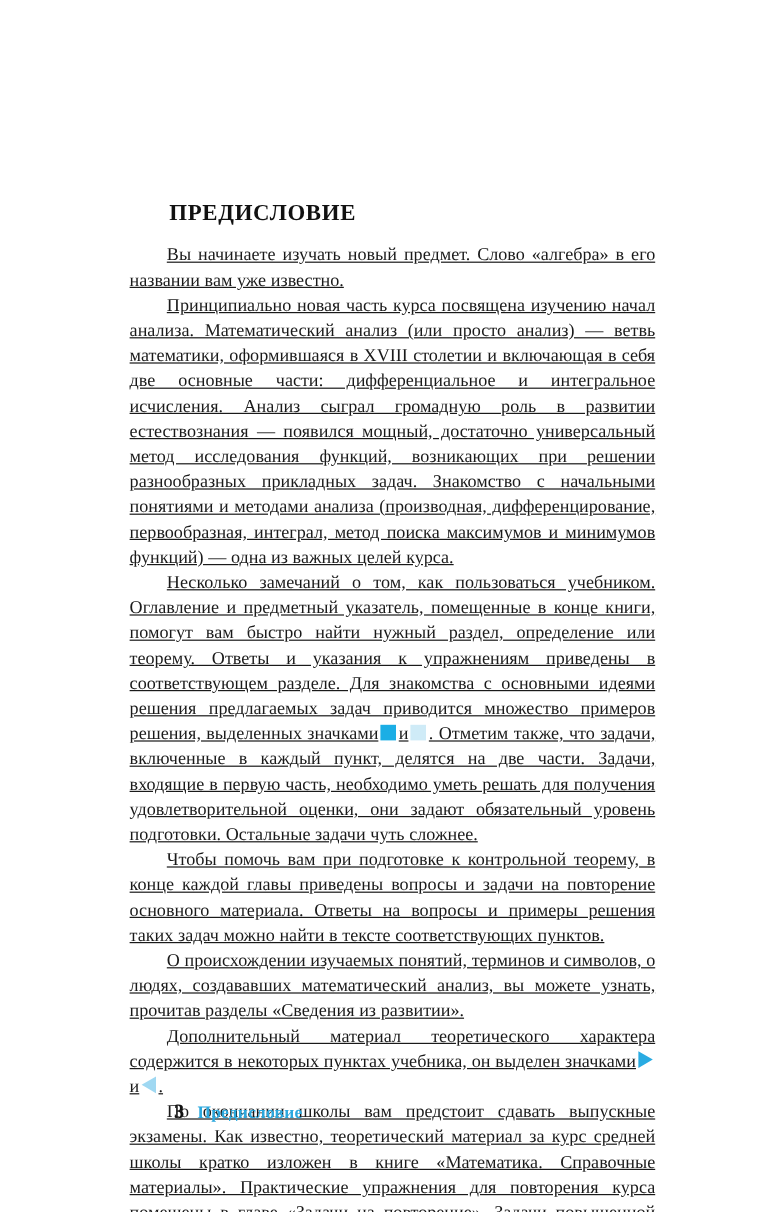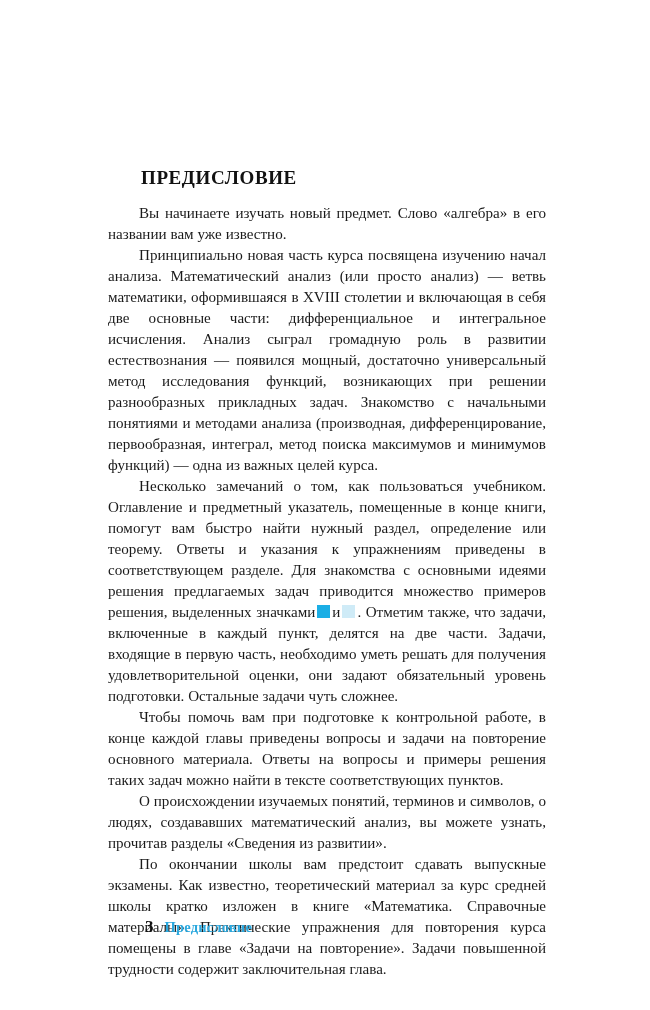--- a/index.html
+++ b/index.html
@@ -48,20 +48,21 @@
     padding: 0;
     font-size: 15.1px;
     line-height: 21.0px;
     text-align: justify;
     text-justify: inter-word;
     text-indent: 31px;
     color: #1a1a1a;
     -webkit-hyphens: none;
     hyphens: none;
     word-spacing: 0.1px;
+    text-decoration: underline;
   }
 
   p.para + p.para {
     margin-top: 0;
   }
 
   
   .swatch {
     display: inline-block;
     width: 13px;
@@ -121,24 +122,25 @@
   <div id="content">
 
     <h1 id="page-title">ПРЕДИСЛОВИЕ</h1>
 
     <p class="para">Вы начинаете изучать новый предмет. Слово «алгебра» в его названии вам уже известно.</p>
 
     <p class="para">Принципиально новая часть курса посвящена изучению начал анализа. Математический анализ (или просто анализ) — ветвь математики, оформившаяся в XVIII столетии и включающая в себя две основные части: дифференциальное и интегральное исчисления. Анализ сыграл громадную роль в развитии естествознания — появился мощный, достаточно универсальный метод исследования функций, возникающих при решении разнообразных прикладных задач. Знакомство с начальными понятиями и методами анализа (производная, дифференцирование, первообразная, интеграл, метод поиска максимумов и минимумов функций) — одна из важных целей курса.</p>
 
     <p class="para"><span>Несколько замечаний о том, как пользоваться учебником. Оглавление и предметный указатель, помещенные в конце книги, помогут вам быстро найти нужный раздел, определение или теорему. Ответы и указания к упражнениям приведены в соответствующем разделе. Для знакомства с основными идеями решения предлагаемых задач приводится множество примеров решения, выделенных значками</span><span class="swatch swatch-solid"></span><span>и</span><span class="swatch swatch-pale"></span><span>. Отметим также, что задачи, включенные в каждый пункт, делятся на две части. Задачи, входящие в первую часть, необходимо уметь решать для получения удовлетворительной оценки, они задают обязательный уровень подготовки. Остальные задачи чуть сложнее.</span></p>
 
-    <p class="para">Чтобы помочь вам при подготовке к контрольной работе, в конце каждой главы приведены вопросы и задачи на повторение основного материала. Ответы на вопросы и примеры решения таких задач можно найти в тексте соответствующих пунктов.</p>
+    <p class="para">Чтобы помочь вам при подготовке к контрольной теорему, в конце каждой главы приведены вопросы и задачи на повторение основного материала. Ответы на вопросы и примеры решения таких задач можно найти в тексте соответствующих пунктов.</p>
 
     <p class="para">О происхождении изучаемых понятий, терминов и символов, о людях, создававших математический анализ, вы можете узнать, прочитав разделы «Сведения из развитии».</p>
 
+    <p class="para"><span>Дополнительный материал теоретического характера содержится в некоторых пунктах учебника, он выделен значками</span><span class="tri tri-right"></span><span>и</span><span class="tri tri-left"></span><span>.</span></p>
 
     <p class="para">По окончании школы вам предстоит сдавать выпускные экзамены. Как известно, теоретический материал за курс средней школы кратко изложен в книге «Математика. Справочные материалы». Практические упражнения для повторения курса помещены в главе «Задачи на повторение». Задачи повышенной трудности содержит заключительная глава.</p>
 
   </div>
 
   <div id="footer">
     <span class="folio">3</span>
     <span class="running-head">Предисловие</span>
   </div>
 

